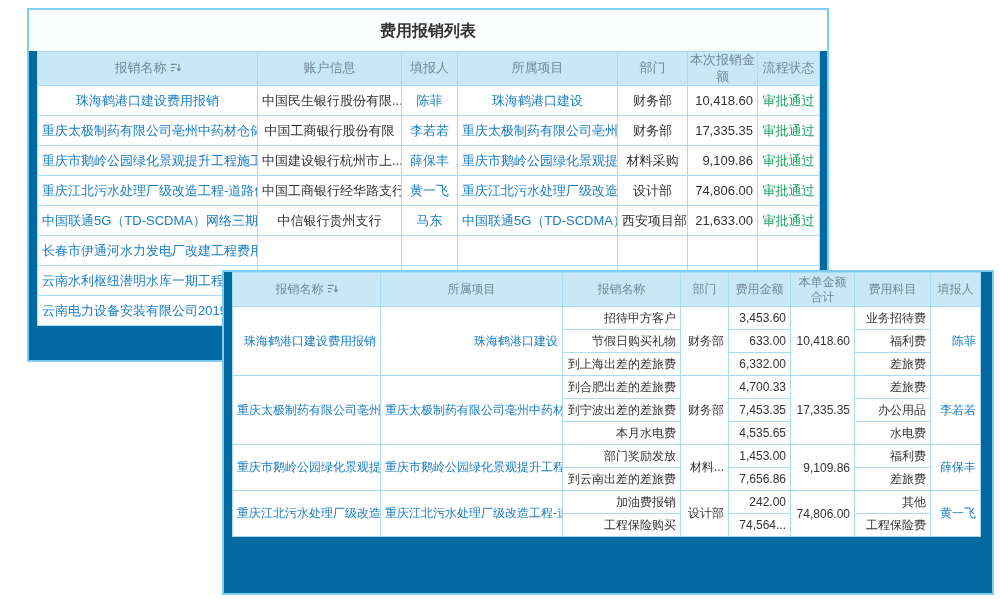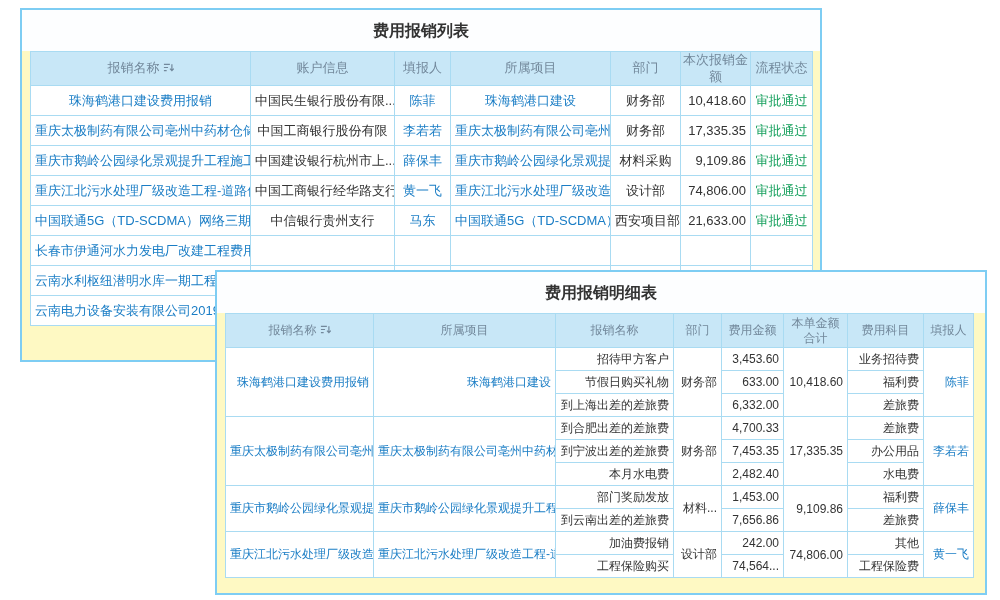--- a/index.html
+++ b/index.html
@@ -3,21 +3,21 @@
 <meta charset="utf-8">
 <style>
   * { box-sizing: border-box; }
   html,body { margin:0; padding:0; }
   body {
     width:1000px; height:600px; position:relative; background:#ffffff;
     font-family:"Liberation Sans","DejaVu Sans",sans-serif; color:#333;
     overflow:hidden;
   }
   .window {
-    position:absolute; background:#fef9c3; border:2px solid #7ecdf3;
+    position:absolute; background:#0369a1; border:2px solid #7ecdf3;margin-left:7px;
   }
   #list-window  { left:20px;  top:8px;   width:802px; height:354px; overflow:hidden; }
   #detail-window{ left:215px; top:270px; width:772px; height:325px; overflow:hidden; }
   .win-title {
     text-align:center; font-weight:bold; font-size:16px; color:#333;
     padding:11px 0 9px 0; background:#fdfeff;
   }
   table { border-collapse:collapse; table-layout:fixed; margin:0 8px; background:#fff; }
   th, td {
     border:1px solid #a9dbf2; overflow:hidden; white-space:nowrap;
@@ -140,21 +140,20 @@
           <td class="link left"></td>
           <td></td>
           <td class="num"></td>
           <td class="status"></td>
         </tr>
       </tbody>
   </table>
 </div>
 
 <div class="window" id="detail-window">
-  <div class="win-title">费用报销明细表</div>
   <table id="detail-table">
     <colgroup id="detail-colgroup">
         <col style="width: 148px;">
         <col style="width: 182px;">
         <col style="width: 118px;">
         <col style="width: 48px;">
         <col style="width: 62px;">
         <col style="width: 64px;">
         <col style="width: 76px;">
         <col style="width: 50px;">
@@ -207,21 +206,21 @@
           <td>差旅费</td>
           <td class="link" rowspan="3">李若若</td>
         </tr>
         <tr>
           <td class="left">到宁波出差的差旅费</td>
           <td class="num">7,453.35</td>
           <td>办公用品</td>
         </tr>
         <tr>
           <td class="left">本月水电费</td>
-          <td class="num">2,482.40</td>
+          <td class="num">4,535.65</td>
           <td>水电费</td>
         </tr>
         <tr>
           <td class="link left" rowspan="2">重庆市鹅岭公园绿化景观提升工程...</td>
           <td class="link left" rowspan="2">重庆市鹅岭公园绿化景观提升工程施工</td>
           <td class="left">部门奖励发放</td>
           <td rowspan="2">材料...</td>
           <td class="num">1,453.00</td>
           <td rowspan="2">9,109.86</td>
           <td>福利费</td>

